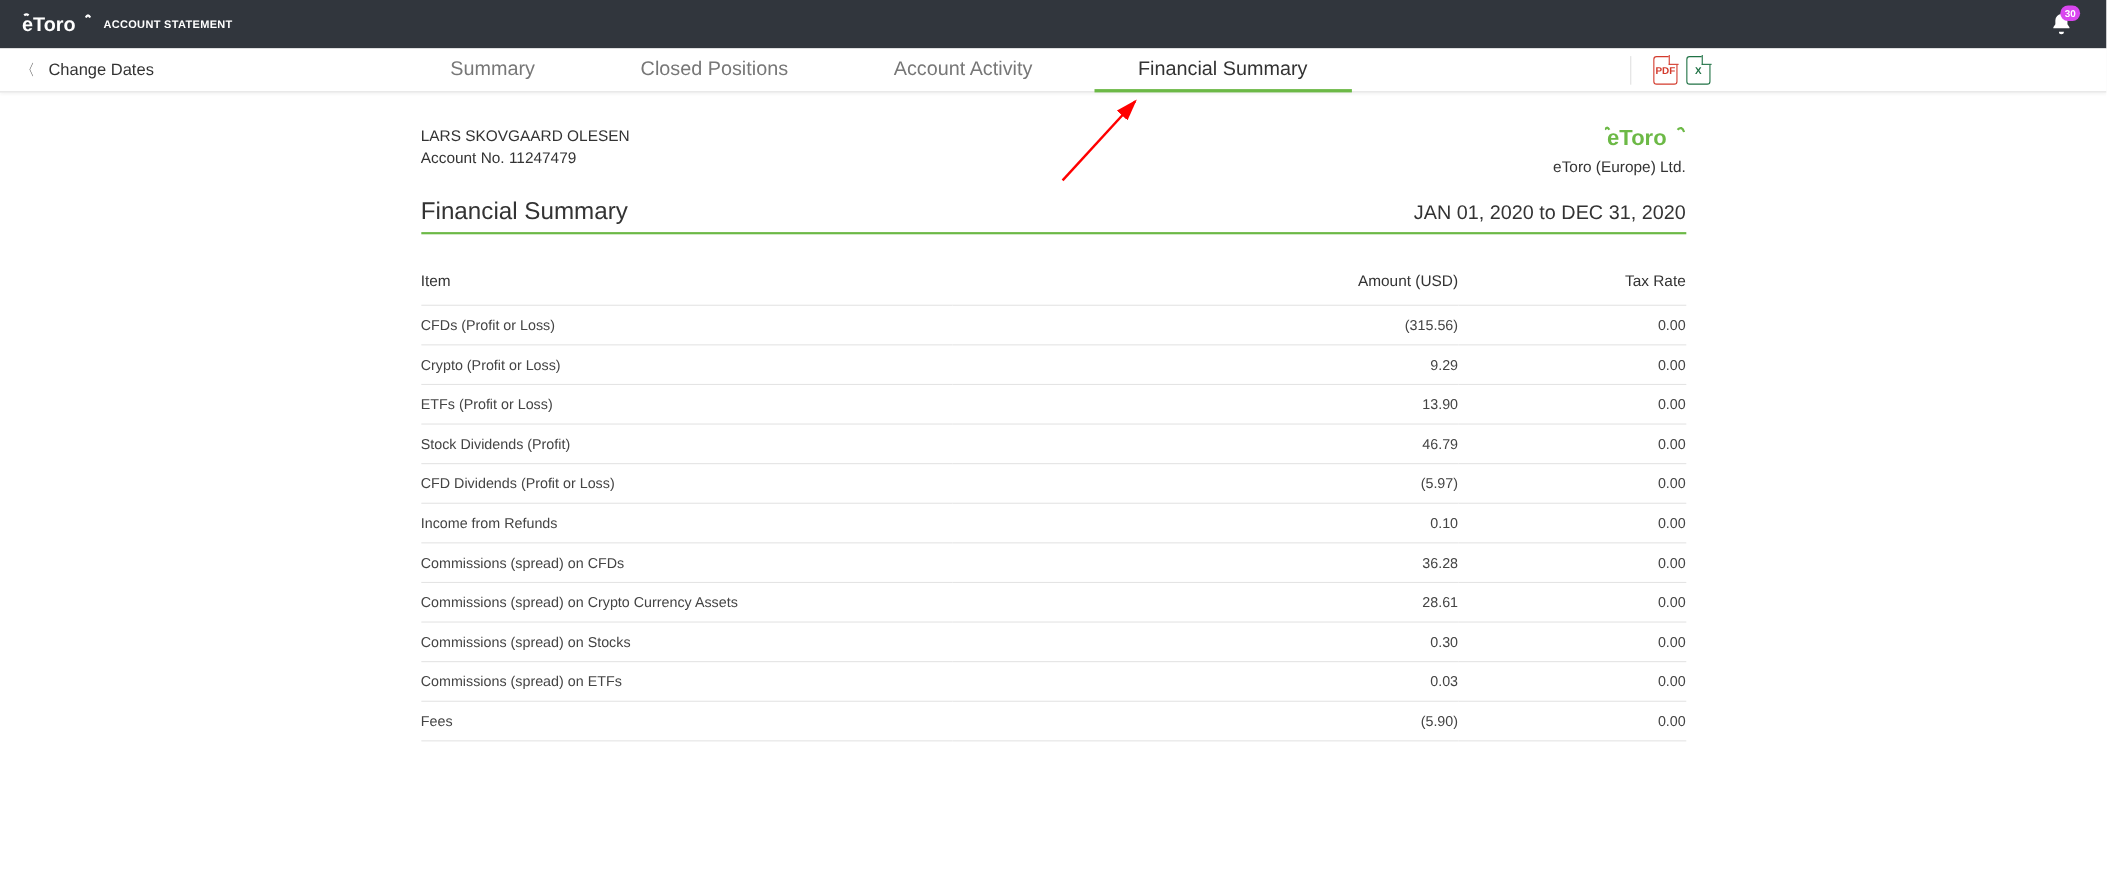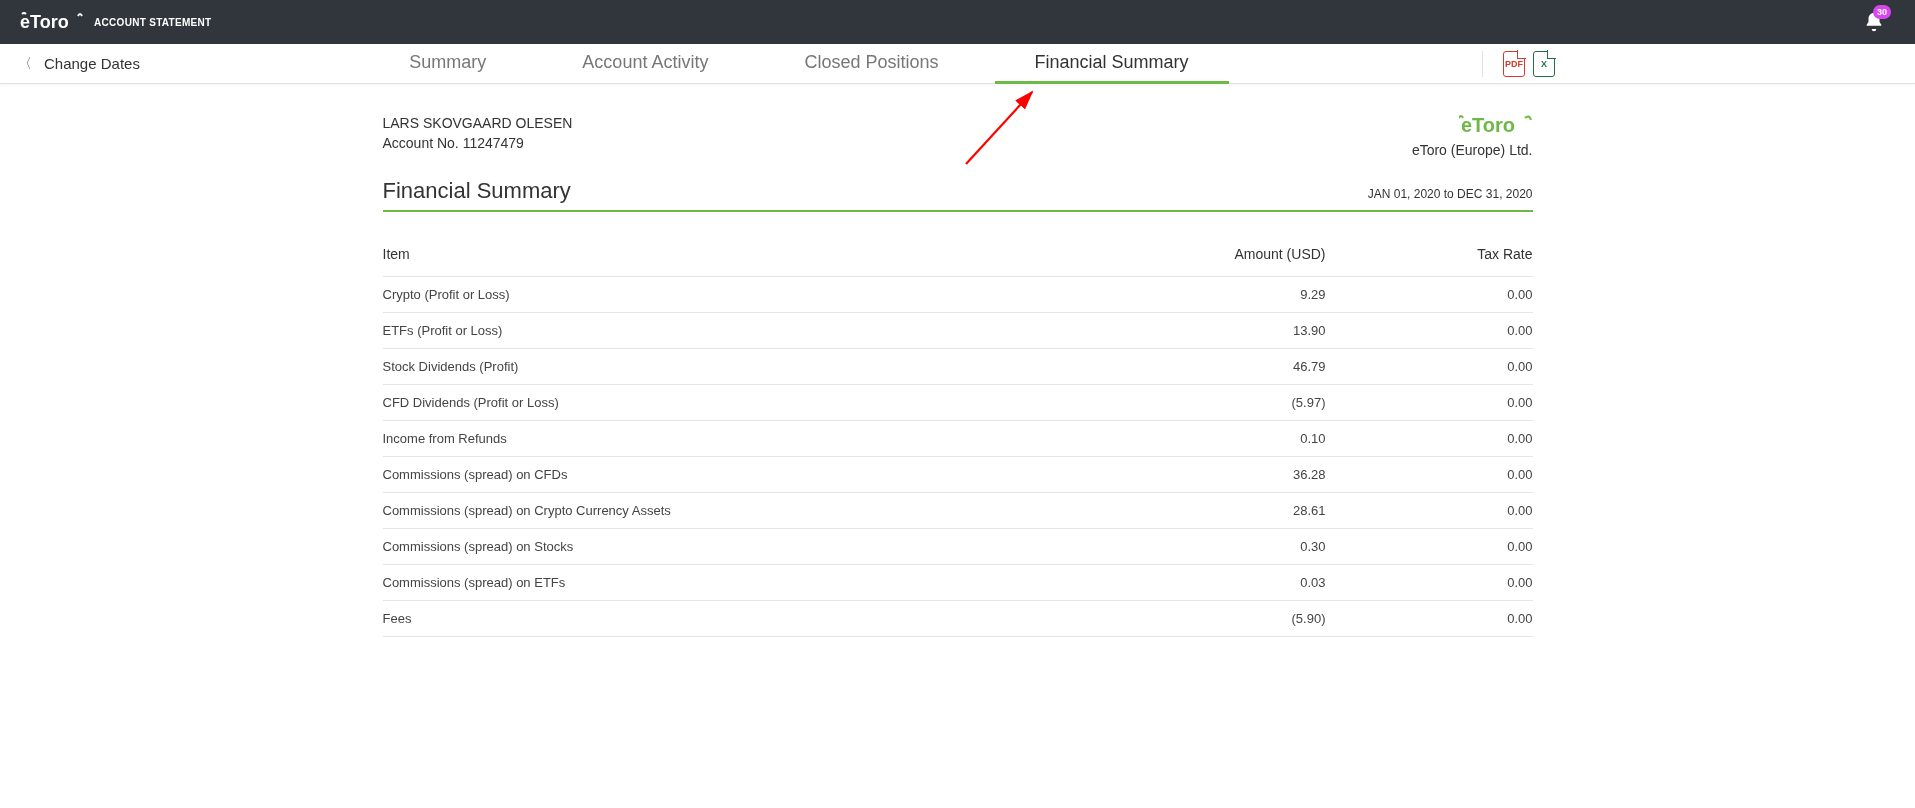--- a/index.html
+++ b/index.html
@@ -39,21 +39,21 @@
   .content{width:1150px;margin:30px auto 16px;}
   .meta-row{display:flex;justify-content:space-between;align-items:flex-start;margin-bottom:20px;}
   .meta-left{font-size:14px;line-height:1.4;color:#333;}
   .meta-right{text-align:right;}
   .meta-right .brand{margin-bottom:2px;}
   .meta-right .brand svg{display:inline-block;}
   .meta-right .entity{font-size:14px;color:#333;}
 
   .section-head{display:flex;justify-content:space-between;align-items:baseline;border-bottom:2px solid var(--etoro-green);padding-bottom:6px;margin-bottom:24px;}
   .section-title{font-size:22px;font-weight:400;color:#333;}
-  .section-range{font-size:12px;color:#333;}
+  .section-range{font-size:18px;color:#333;}
 
   table{width:100%;border-collapse:collapse;}
   th{font-size:14px;font-weight:400;color:#333;text-align:left;padding:10px 0 14px;border-bottom:1px solid var(--border-light);}
   th.col-amount,td.col-amount{text-align:right;width:40%;}
   th.col-rate,td.col-rate{text-align:right;width:18%;}
   td{font-size:13px;color:#444;padding:10px 0;border-bottom:1px solid var(--border-light);}
 
   
   .arrow-anno{position:absolute;pointer-events:none;}
 </style>
@@ -80,22 +80,22 @@
   </div>
 </div>
 
 <div class="tabbar">
   <div class="change-dates">
     <span class="chev">〈</span>
     <span>Change Dates</span>
   </div>
   <div class="tabs">
     <div class="tab">Summary</div>
+    <div class="tab">Closed Positions</div>
     <div class="tab">Account Activity</div>
-    <div class="tab">Closed Positions</div>
     <div class="tab active">Financial Summary</div>
   </div>
   <div class="exports">
     <div class="export-ico pdf-ico">PDF</div>
     <div class="export-ico xls-ico">X</div>
   </div>
 </div>
 
 <div class="content">
 
@@ -126,20 +126,25 @@
   <table>
     <thead>
       <tr>
         <th>Item</th>
         <th class="col-amount">Amount (USD)</th>
         <th class="col-rate">Tax Rate</th>
       </tr>
     </thead>
     <tbody id="table-body">
         <tr>
+          <td>CFDs (Profit or Loss)</td>
+          <td class="col-amount">(315.56)</td>
+          <td class="col-rate">0.00</td>
+        </tr>
+        <tr>
           <td>Crypto (Profit or Loss)</td>
           <td class="col-amount">9.29</td>
           <td class="col-rate">0.00</td>
         </tr>
         <tr>
           <td>ETFs (Profit or Loss)</td>
           <td class="col-amount">13.90</td>
           <td class="col-rate">0.00</td>
         </tr>
         <tr>

